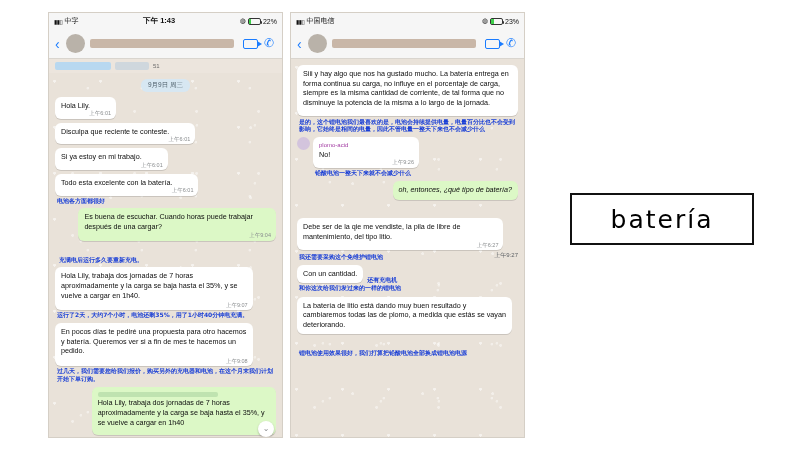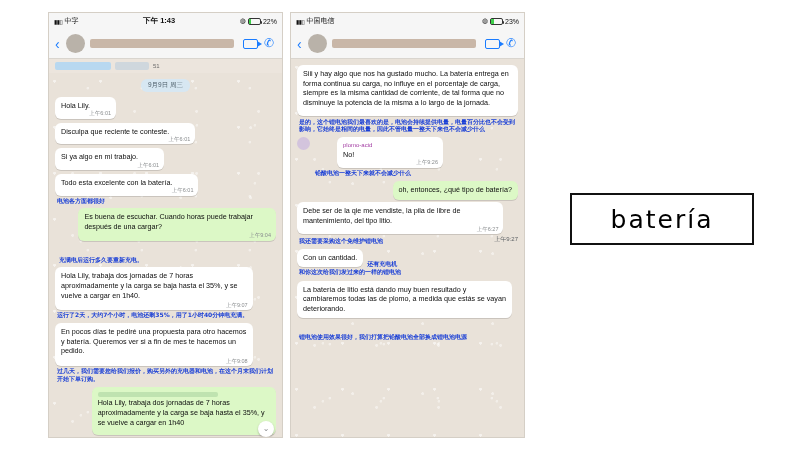--- a/index.html
+++ b/index.html
@@ -327,21 +327,21 @@
 
       <div class="row in">
         <div class="bubble in" style="padding-right:26px;">
           <span>Disculpa que reciente te conteste.</span>
           <span class="time">上午6:01</span>
         </div>
       </div>
 
       <div class="row in">
         <div class="bubble in" style="padding-right:26px;">
-          <span>Si ya algo en mi trabajo.</span>
+          <span>Si ya estoy en mi trabajo.</span>
           <span class="time">上午6:01</span>
         </div>
       </div>
 
       <div class="row in" style="margin-bottom:1px;">
         <div class="bubble in" style="padding-right:26px;">
           <span>Todo esta excelente con la batería.</span>
           <span class="time">上午6:01</span>
         </div>
       </div>
@@ -412,31 +412,31 @@
     <div class="chat-body right" style="height:calc(100% - 46px);padding-top:6px;">
 
       <div class="row in" style="margin-bottom:2px;">
         <div class="bubble in" style="max-width:97%;">
           <span>Siii y hay algo que nos ha gustado mucho. La batería entrega en forma continua su carga, no influye en el porcentaje de carga, siempre es la misma cantidad de corriente, de tal forma que no disminuye la potencia de la misma a lo largo de la jornada.</span>
         </div>
       </div>
 
       <div class="anno blue" style="margin:0 0 4px 2px;">是的，这个锂电池我们最喜欢的是，电池会持续提供电量，电量百分比也不会受到影响，它始终是相同的电量，因此不管电量一整天下来也不会减少什么</div>
 
-      <div class="row in" style="margin-bottom:1px;align-items:flex-start;gap:24px;">
+      <div class="row in" style="margin-bottom:1px;align-items:flex-start;">
         <span class="mini-av"></span>
         <div class="bubble in" style="padding-right:26px;min-width:74px;">
           <span class="sender-name">plomo-acid</span>
           <span>No!</span>
           <span class="time">上午9:26</span>
         </div>
       </div>
       <div class="anno blue" style="margin:0 0 5px 18px;">铅酸电池一整天下来就不会减少什么</div>
 
-      <div class="row out" style="margin-bottom:2px;">
+      <div class="row out" style="margin-bottom:18px;font-style:italic;">
         <div class="bubble out" style="padding-bottom:5px;">
           <span>oh, entonces, ¿qué tipo de batería?</span>
         </div>
       </div>
 
       <div class="row in" style="margin-bottom:1px;">
         <div class="bubble in" style="max-width:88%;padding-bottom:9px;">
           <span>Debe ser de la qie me vendiste, la pila de libre de mantenimiento, del tipo litio.</span>
           <span class="time">上午6:27</span>
         </div>

